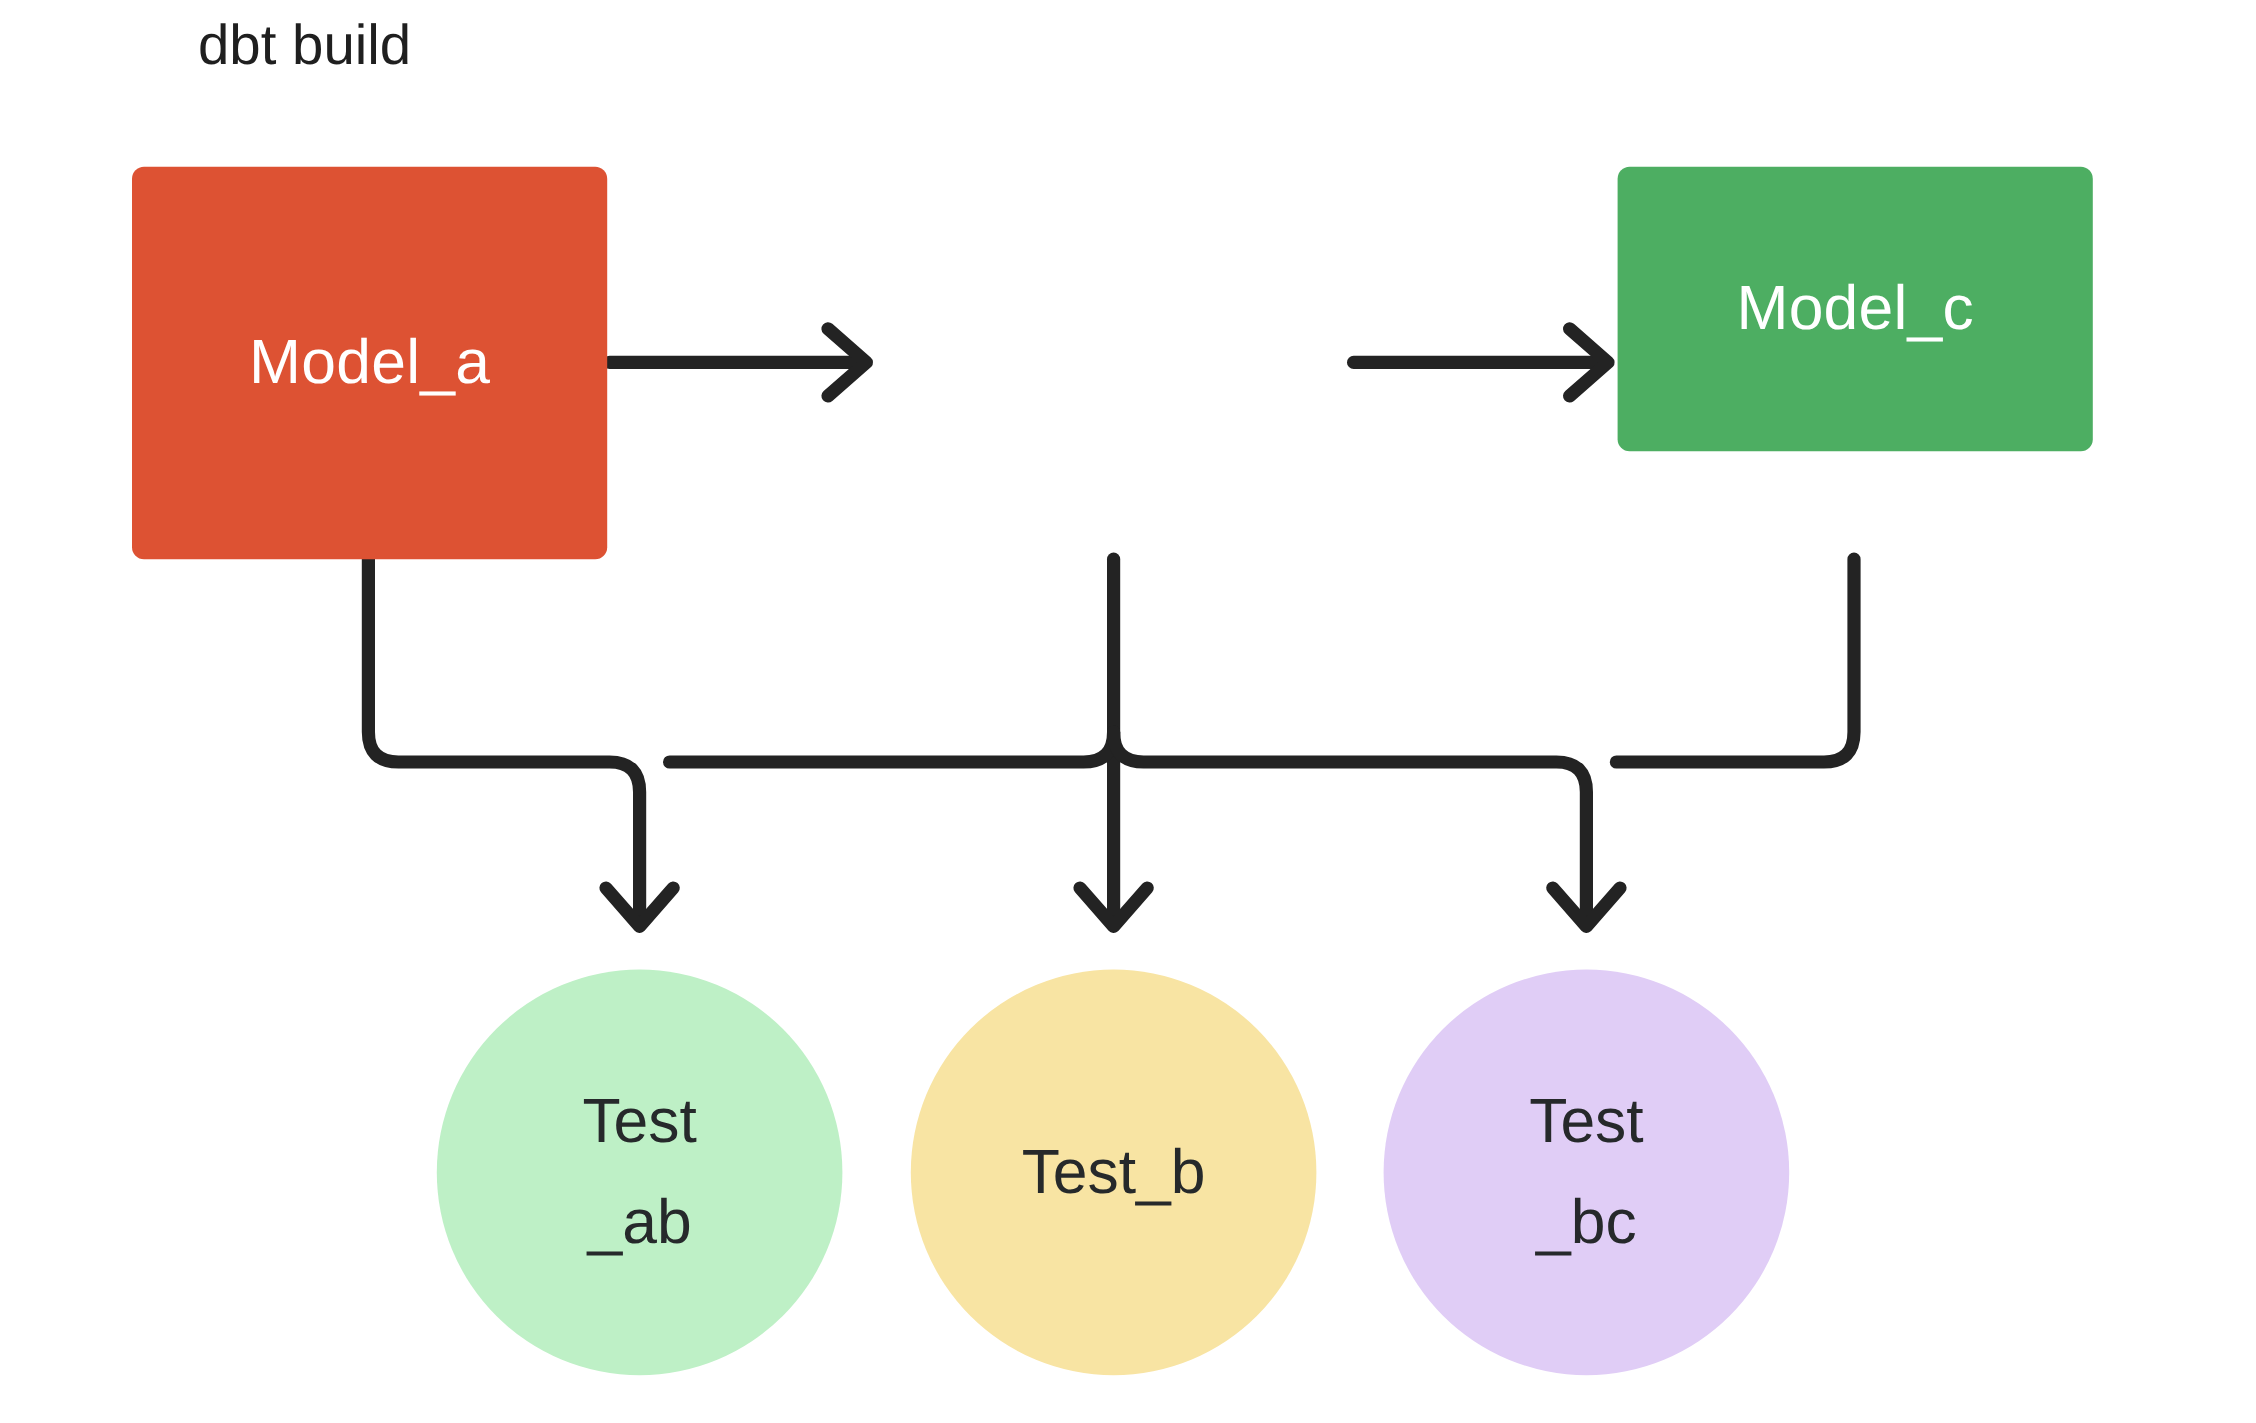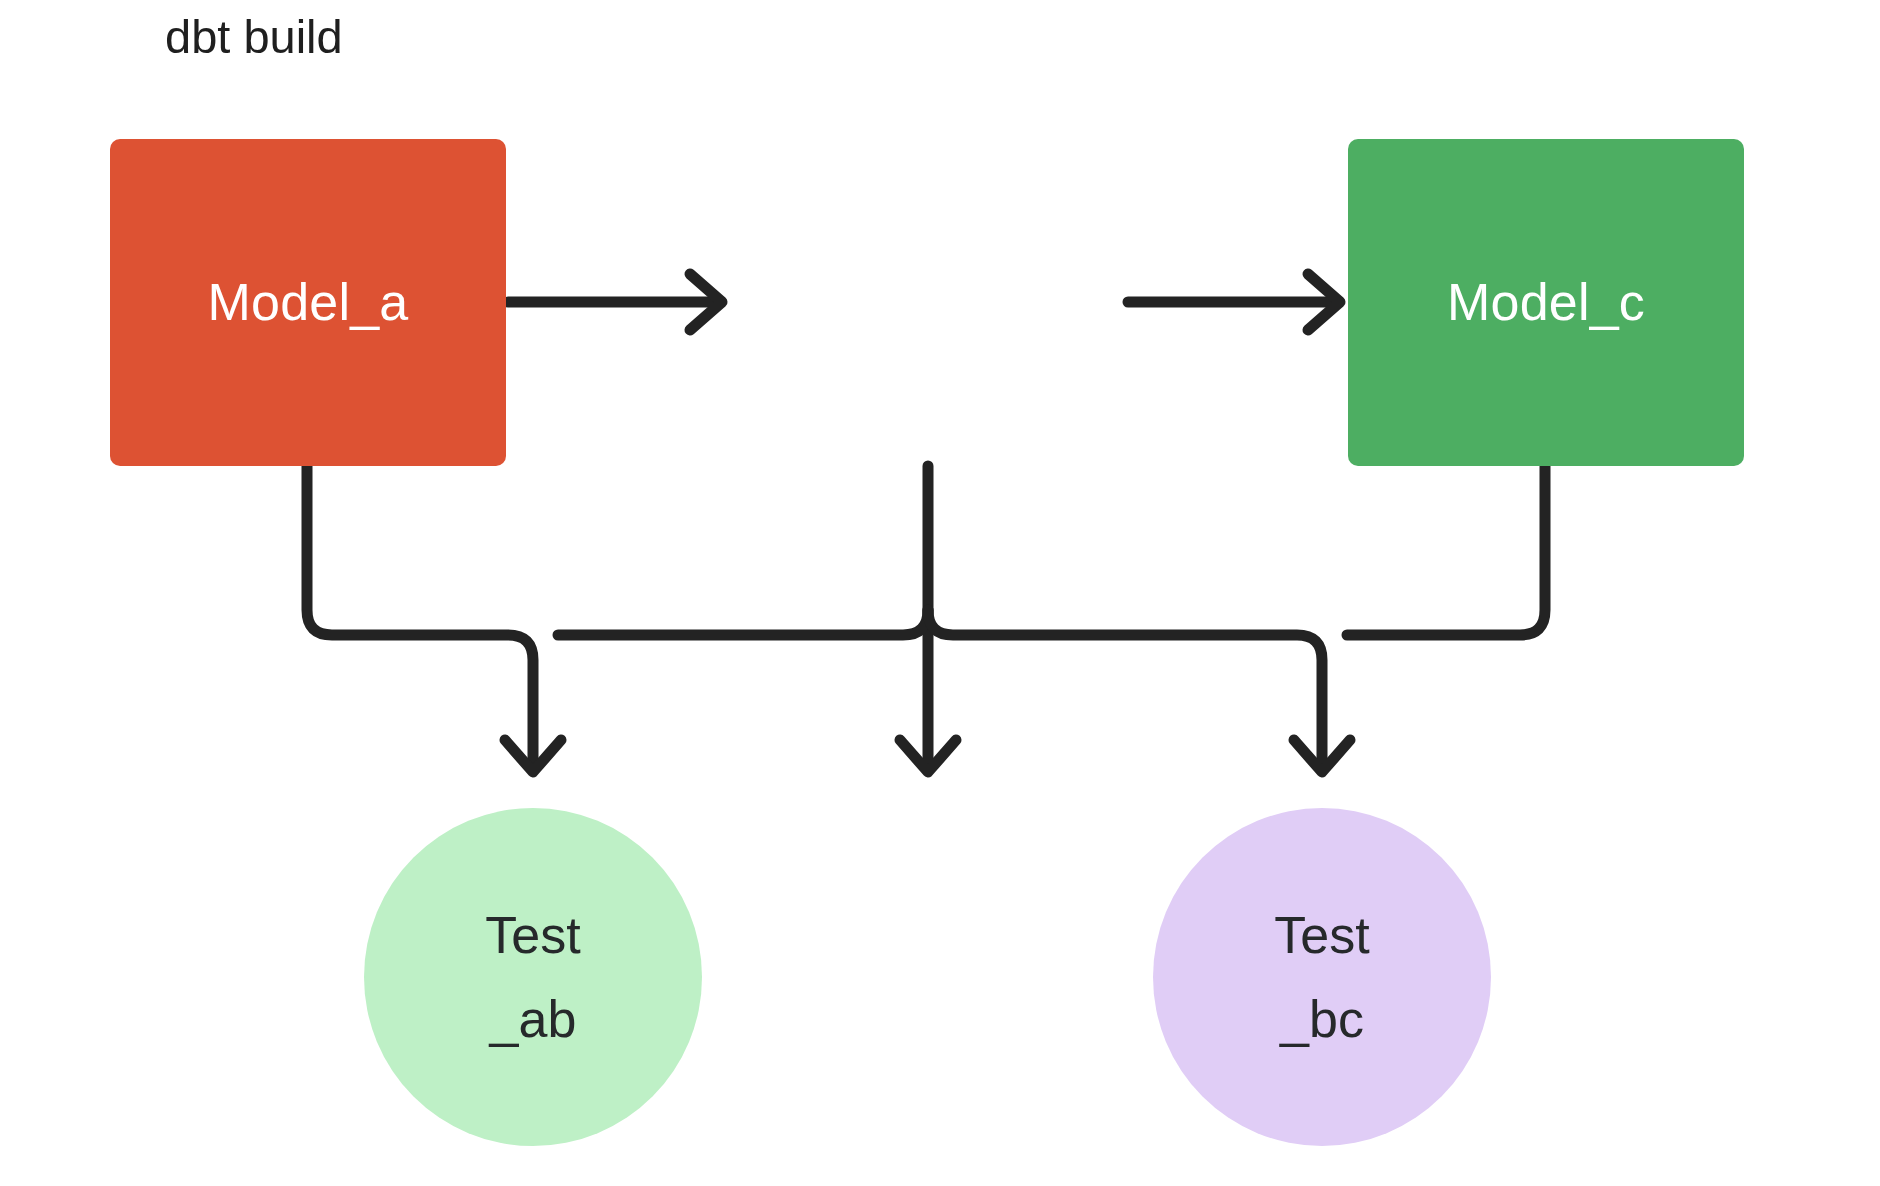--- a/index.html
+++ b/index.html
@@ -107,28 +107,31 @@
       </g>
 
     </g>
   </svg>
 
   <div class="model-node" style="left:110px; top:139px; width:396px; height:327px; background:#DD5233;">
     <span>Model_a</span>
   </div>
 
 
-  <div class="model-node" style="left:1348px; top:139px; width:396px; height:327px; background:#4DAE62;">
+  <div class="model-node" style="left:1348px; top:139px; width:396px; height:237px; background:#4DAE62;">
     <span>Model_c</span>
   </div>
 
   <div class="test-node" style="left:364px; top:808px; width:338px; height:338px; background:#BEF0C6;">
     <span class="line">Test</span>
     <span class="line">_ab</span>
   </div>
 
+  <div class="test-node" style="left:759px; top:808px; width:338px; height:338px; background:#F8E4A3;">
+    <span class="line">Test_b</span>
+  </div>
 
   <div class="test-node" style="left:1153px; top:808px; width:338px; height:338px; background:#E0CDF6;">
     <span class="line">Test</span>
     <span class="line">_bc</span>
   </div>
 
 </div>
 
 </body></html>

